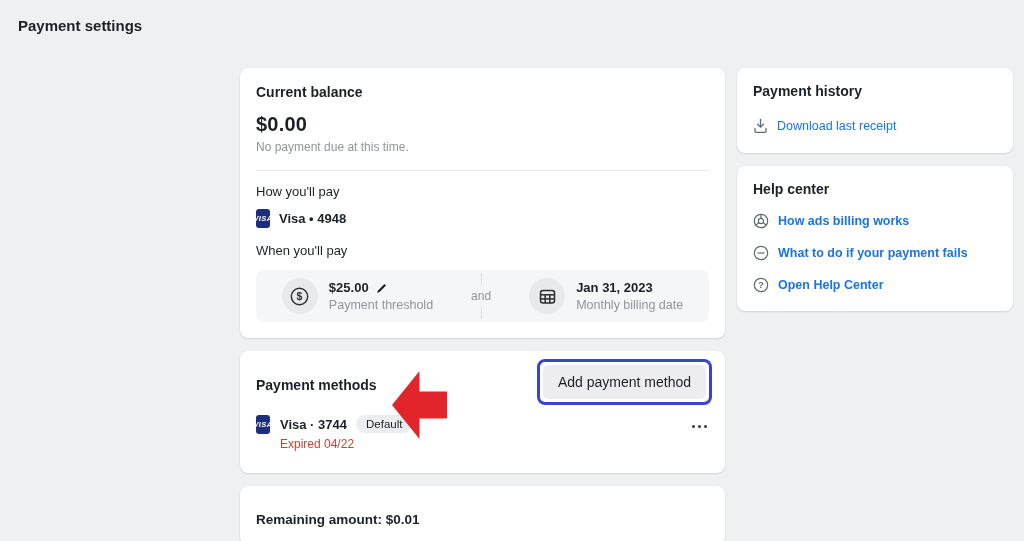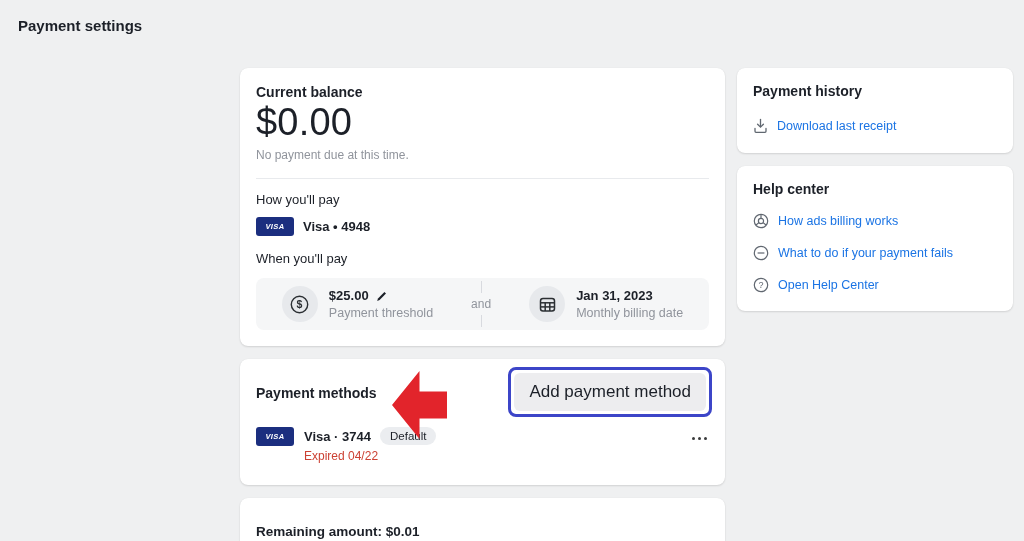--- a/index.html
+++ b/index.html
@@ -25,29 +25,29 @@
   .main-col{ position:absolute; left:240px; top:68px; width:485px; }
   .side-col{ position:absolute; left:737px; top:68px; width:276px; }
   .card{
     background:#fff; border-radius:8px;
     box-shadow:0 1px 2px rgba(0,0,0,.12), 0 0 1px rgba(0,0,0,.08);
     margin-bottom:13px;
   }
   
   .cb-section{ padding:16px 16px 16px; }
   .card-heading{ font-size:14px; font-weight:700; color:#1c2028; }
-  .cb-amount{ font-size:38px; font-weight:400; margin-top:1px; letter-spacing:.2px; }
+  .cb-amount{ font-size:20px; font-weight:700; margin-top:13px; letter-spacing:.2px; }
   .cb-note{ font-size:12px; color:#90949c; margin-top:4px; }
   .divider{ border:none; border-top:1px solid #e8eaed; margin:0 16px; }
   .pay-section{ padding:13px 16px 16px; }
   .sub-heading{ font-size:13px; font-weight:400; color:#1c2028; }
   .visa-row{ display:flex; align-items:center; gap:9px; margin:10px 0 15px; }
   .visa-badge{
     background:var(--visa-navy); color:#fff; font-size:7.5px; font-weight:700;
-    font-style:italic; border-radius:3px; width:38px; height:19px;
+    font-style:italic; border-radius:3px; width:14px; height:19px;
     display:flex; align-items:center; justify-content:center; letter-spacing:.4px;
   }
   .bold-13{ font-size:13px; font-weight:700; color:#1c2028; }
   .when-box{
     margin-top:12px; background:#f5f6f7; border-radius:8px; height:52px;
     display:flex; align-items:center; justify-content:center; gap:38px;
   }
   .when-item{ display:flex; align-items:center; gap:11px; }
   .icon-circle{
     width:36px; height:36px; border-radius:50%; background:#e7e9ec;
@@ -62,21 +62,21 @@
   
   .pm-card{ position:relative; padding:14px 16px 22px; }
   .pm-header{ display:flex; justify-content:space-between; align-items:flex-start; }
   .pm-header .card-heading{ padding-top:12px; }
   .add-btn-hl{
     border:3px solid var(--hl-blue); border-radius:8px; padding:3px;
     margin:-6px -3px 0 0;
   }
   .add-btn{
     background:#ededef; border:none; border-radius:6px;
-    padding:9px 15px; font-size:17px; color:#1c2028; cursor:pointer;
+    padding:9px 15px; font-size:14px; color:#1c2028; cursor:pointer;
     font-family:"Liberation Sans", sans-serif;
   }
   .pm-row{ display:flex; align-items:flex-start; justify-content:space-between; margin-top:10px; }
   .pm-left{ display:flex; gap:10px; align-items:flex-start; }
   .pm-line1{ display:flex; align-items:center; gap:9px; }
   .default-pill{
     background:#ebedf0; border-radius:11px; padding:3px 10px;
     font-size:11.5px; color:#1c2028;
   }
   .pm-expired{ font-size:12px; color:var(--expired-red); margin-top:4px; }
@@ -91,21 +91,21 @@
   }
   
   .asl-card{ padding:14px 16px 18px; }
   .asl-header{ display:flex; justify-content:space-between; align-items:flex-start; }
   .asl-remaining{ font-size:13.5px; font-weight:700; margin-top:12px; }
   
   .ph-card{ padding:15px 16px 19px; }
   .link-row{ display:flex; align-items:center; gap:9px; margin-top:19px; cursor:pointer; }
   .link-text{ font-size:12.5px; color:var(--link-blue); }
   .hc-card{ padding:15px 16px 18px; }
-  .hc-card .link-row{ margin-top:16px; }
+  .hc-card .link-row{ margin-top:16px;font-weight:bold; }
   .gray-icon{ color:#606770; display:inline-flex; flex:0 0 auto; }
 </style>
 </head>
 <body>
 
 <h1 class="page-title">Payment settings</h1>
 
 <div class="main-col">
 
   <div class="card">

